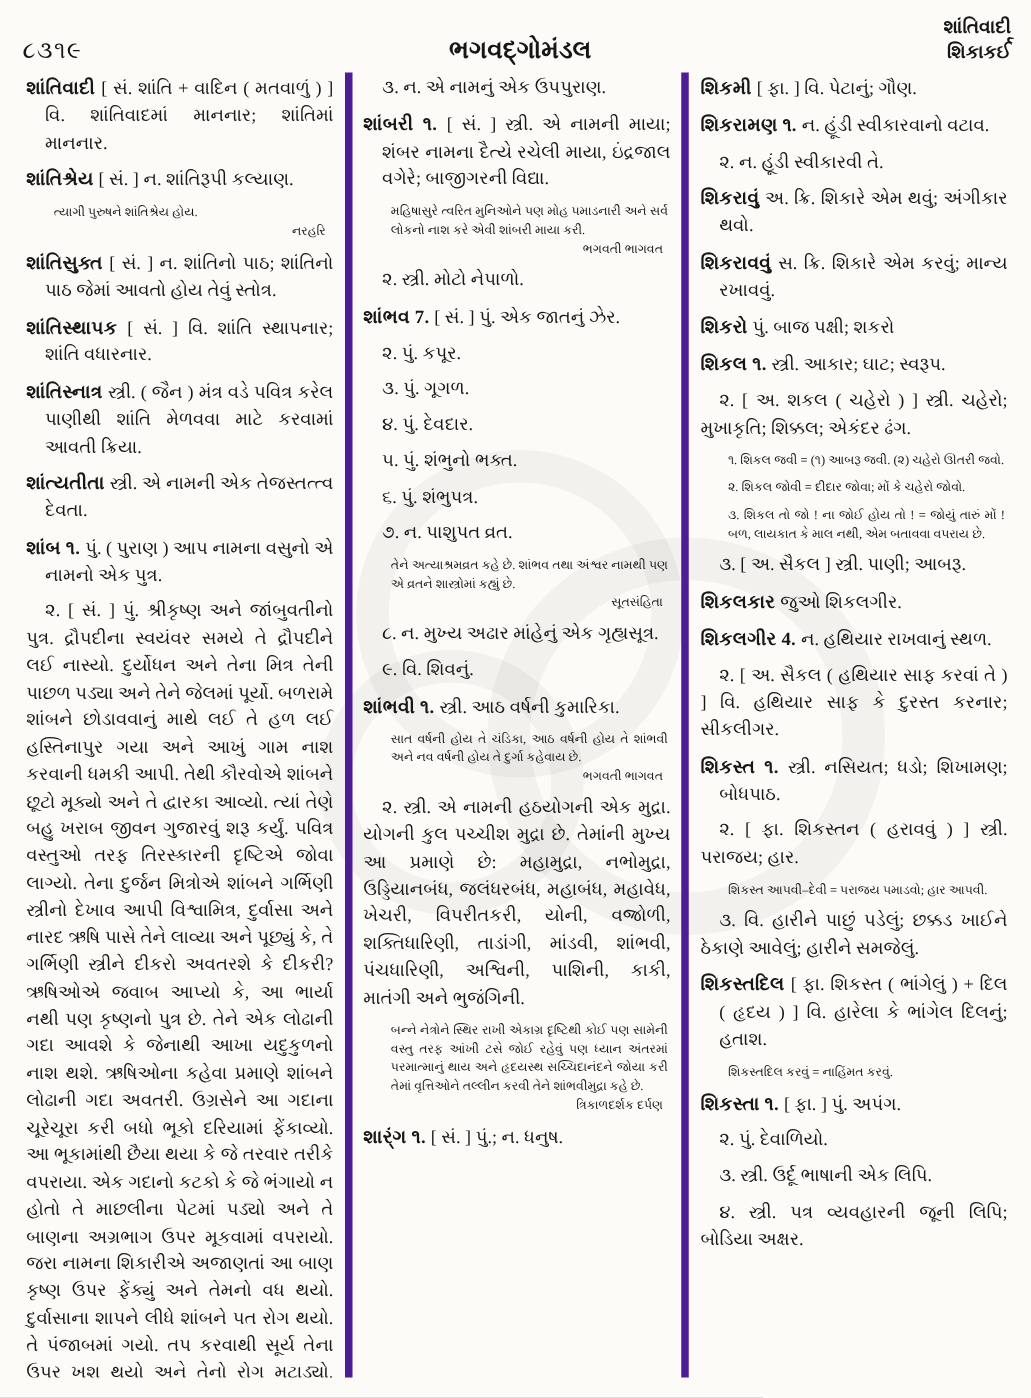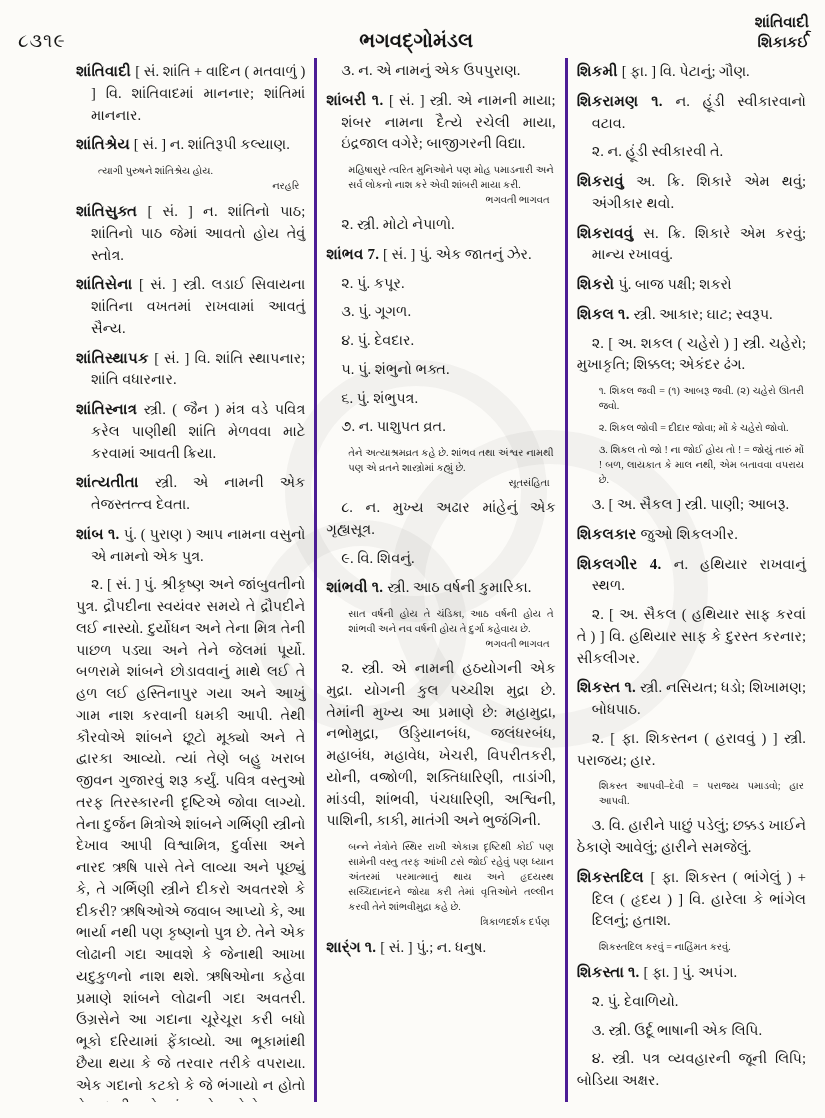--- a/index.html
+++ b/index.html
@@ -27,33 +27,32 @@
     display:flex;justify-content:space-between;align-items:flex-end;
     padding:24px 16px 0 18px;
     height:52px;box-sizing:border-box;
   }
   .page-number{font-size:19px;letter-spacing:1px;}
   .book-title{font-size:20px;font-weight:bold;transform:translateX(6px);}
   .guide-words{text-align:right;font-weight:bold;font-size:15px;line-height:1.35;}
   .columns{
     position:relative;z-index:1;
     display:flex;
-    padding:6px 10px 0 23px;
+    padding:6px 10px 0 12px;
     height:1050px;box-sizing:border-box;
     align-items:stretch;
-    margin-left:44px;
   }
   .column{
     flex:1 1 0;
     padding:2px 9px 0 9px;
     overflow:hidden;
     text-align:justify;
     font-size:14.5px;line-height:1.5;
   }
-  .column + .column{border-left:3px solid #4c1d95;}
+  .column + .column{border-left:6px solid #4c1d95;}
   p{margin:0 0 7px 0;}
   .entry{padding-left:15px;text-indent:-15px;}
   .sense{text-indent:15px;}
   .headword{font-weight:bold;font-size:15px;letter-spacing:.2px;}
   .quote{
     padding-left:22px;padding-right:2px;
     font-size:10px;line-height:1.5;
     text-indent:0;
   }
   .source{display:block;text-align:right;padding-right:4px;}
@@ -76,21 +75,20 @@
       <div>શિકાકર્ઈ</div>
     </div>
   </div>
 
   <div class="columns">
     <div class="column">
         <p class="entry"><b class="headword">શાંતિવાદી </b>[ સં. શાંતિ + વાદિન ( મતવાળું ) ] વિ. શાંતિવાદમાં માનનાર; શાંતિમાં માનનાર.</p>
         <p class="entry"><b class="headword">શાંતિશ્રેય </b>[ સં. ] ન. શાંતિરૂપી કલ્યાણ.</p>
         <p class="quote">ત્યાગી પુરુષને શાંતિશ્રેય હોય.<span class="source">નરહરિ</span></p>
         <p class="entry"><b class="headword">શાંતિસુક્ત </b>[ સં. ] ન. શાંતિનો પાઠ; શાંતિનો પાઠ જેમાં આવતો હોય તેવું સ્તોત્ર.</p>
-        <p class="entry"><b class="headword">શાંતિસેના </b>[ સં. ] સ્ત્રી. લડાઈ સિવાયના શાંતિના વખતમાં રાખવામાં આવતું સૈન્ય.</p>
         <p class="entry"><b class="headword">શાંતિસ્થાપક </b>[ સં. ] વિ. શાંતિ સ્થાપનાર; શાંતિ વધારનાર.</p>
         <p class="entry"><b class="headword">શાંતિસ્નાત્ર </b>સ્ત્રી. ( જૈન ) મંત્ર વડે પવિત્ર કરેલ પાણીથી શાંતિ મેળવવા માટે કરવામાં આવતી ક્રિયા.</p>
         <p class="entry"><b class="headword">શાંત્યતીતા </b>સ્ત્રી. એ નામની એક તેજસ્તત્ત્વ દેવતા.</p>
         <p class="entry"><b class="headword">શાંબ ૧. </b>પું. ( પુરાણ ) આપ નામના વસુનો એ નામનો એક પુત્ર.</p>
         <p class="sense">૨. [ સં. ] પું. શ્રીકૃષ્ણ અને જાંબુવતીનો પુત્ર. દ્રૌપદીના સ્વયંવર સમયે તે દ્રૌપદીને લઈ નાસ્યો. દુર્યોધન અને તેના મિત્ર તેની પાછળ પડ્યા અને તેને જેલમાં પૂર્યો. બળરામે શાંબને છોડાવવાનું માથે લઈ તે હળ લઈ હસ્તિનાપુર ગયા અને આખું ગામ નાશ કરવાની ધમકી આપી. તેથી કૌરવોએ શાંબને છૂટો મૂક્યો અને તે દ્વારકા આવ્યો. ત્યાં તેણે બહુ ખરાબ જીવન ગુજારવું શરૂ કર્યું. પવિત્ર વસ્તુઓ તરફ તિરસ્કારની દૃષ્ટિએ જોવા લાગ્યો. તેના દુર્જન મિત્રોએ શાંબને ગર્ભિણી સ્ત્રીનો દેખાવ આપી વિશ્વામિત્ર, દુર્વાસા અને નારદ ઋષિ પાસે તેને લાવ્યા અને પૂછ્યું કે, તે ગર્ભિણી સ્ત્રીને દીકરો અવતરશે કે દીકરી? ઋષિઓએ જવાબ આપ્યો કે, આ ભાર્યા નથી પણ કૃષ્ણનો પુત્ર છે. તેને એક લોઢાની ગદા આવશે કે જેનાથી આખા યદુકુળનો નાશ થશે. ઋષિઓના કહેવા પ્રમાણે શાંબને લોઢાની ગદા અવતરી. ઉગ્રસેને આ ગદાના ચૂરેચૂરા કરી બધો ભૂકો દરિયામાં ફેંકાવ્યો. આ ભૂકામાંથી છૈયા થયા કે જે તરવાર તરીકે વપરાયા. એક ગદાનો કટકો કે જે ભંગાયો ન હોતો તે માછલીના પેટમાં પડ્યો અને તે બાણના અગ્રભાગ ઉપર મૂકવામાં વપરાયો. જરા નામના શિકારીએ અજાણતાં આ બાણ કૃષ્ણ ઉપર ફેંક્યું અને તેમનો વધ થયો. દુર્વાસાના શાપને લીધે શાંબને પત રોગ થયો. તે પંજાબમાં ગયો. તપ કરવાથી સૂર્ય તેના ઉપર ખુશ થયો અને તેનો રોગ મટાડ્યો. ચંદ્રભાગા નદી ઉપર તેણે સૂર્યનું મંદિર બંધાવ્યું હતું.</p>
       </div>
     <div class="column">
         <p class="sense">૩. ન. એ નામનું એક ઉપપુરાણ.</p>
         <p class="entry"><b class="headword">શાંબરી ૧. </b>[ સં. ] સ્ત્રી. એ નામની માયા; શંબર નામના દૈત્યે રચેલી માયા, ઇંદ્રજાલ વગેરે; બાજીગરની વિદ્યા.</p>
         <p class="quote">મહિષાસુરે ત્વરિત મુનિઓને પણ મોહ પમાડનારી અને સર્વ લોકનો નાશ કરે એવી શાંબરી માયા કરી.<span class="source">ભગવતી ભાગવત</span></p>

